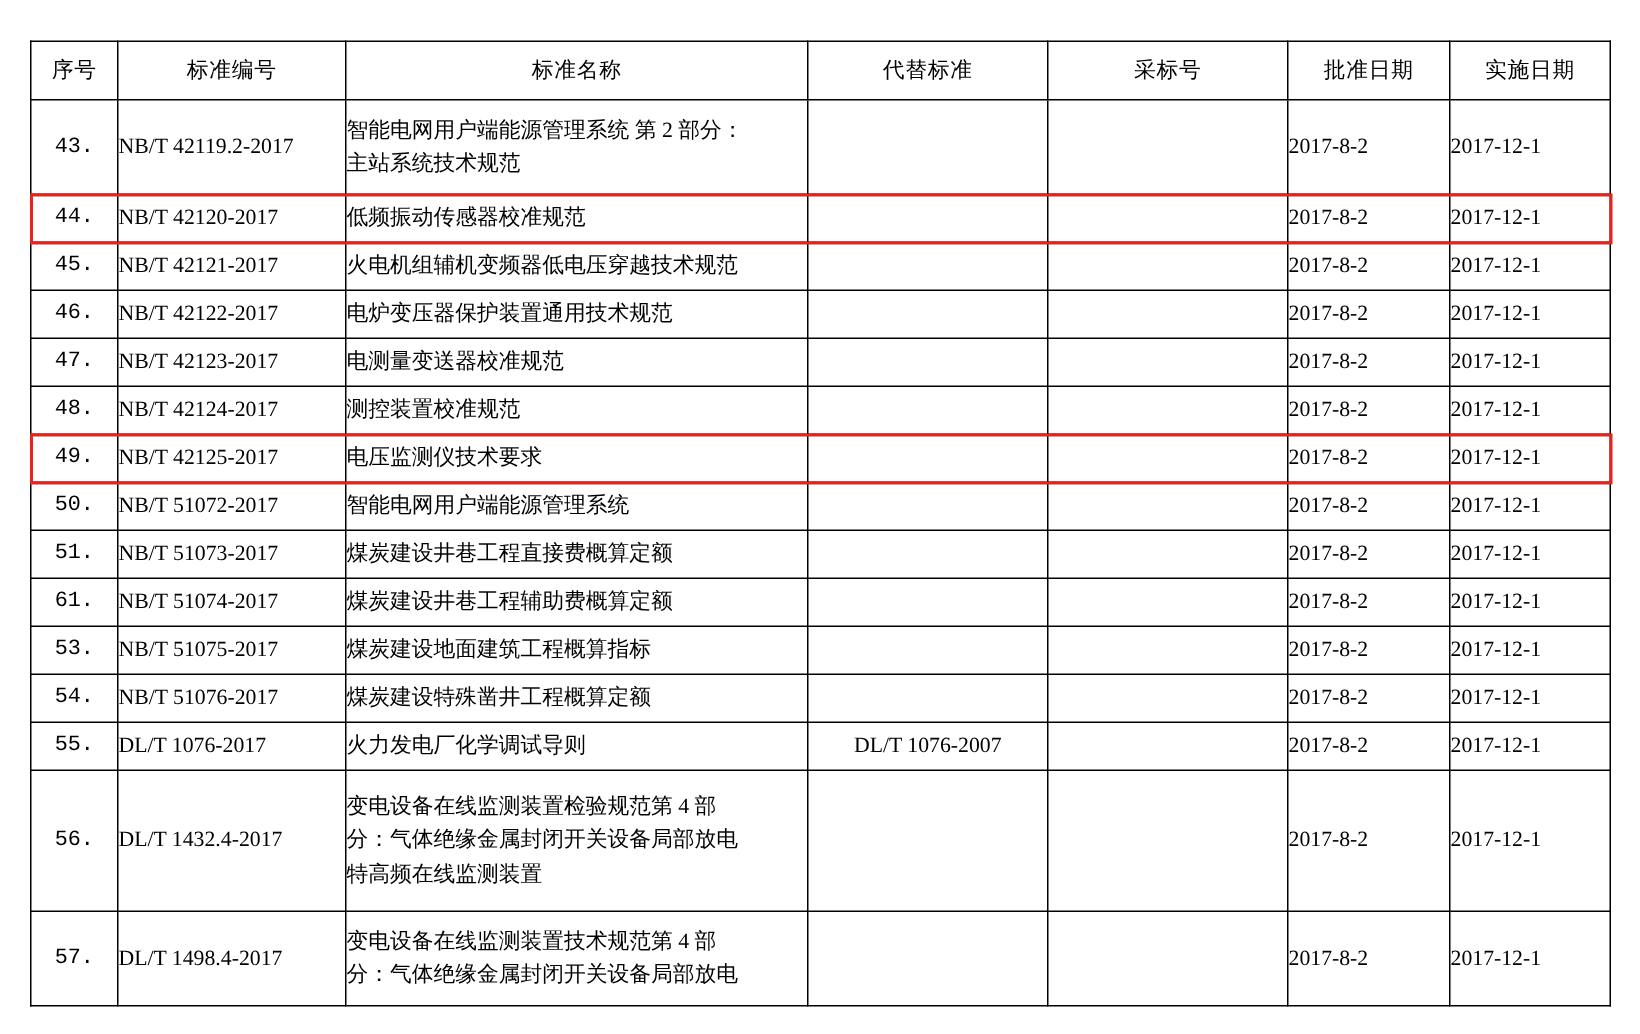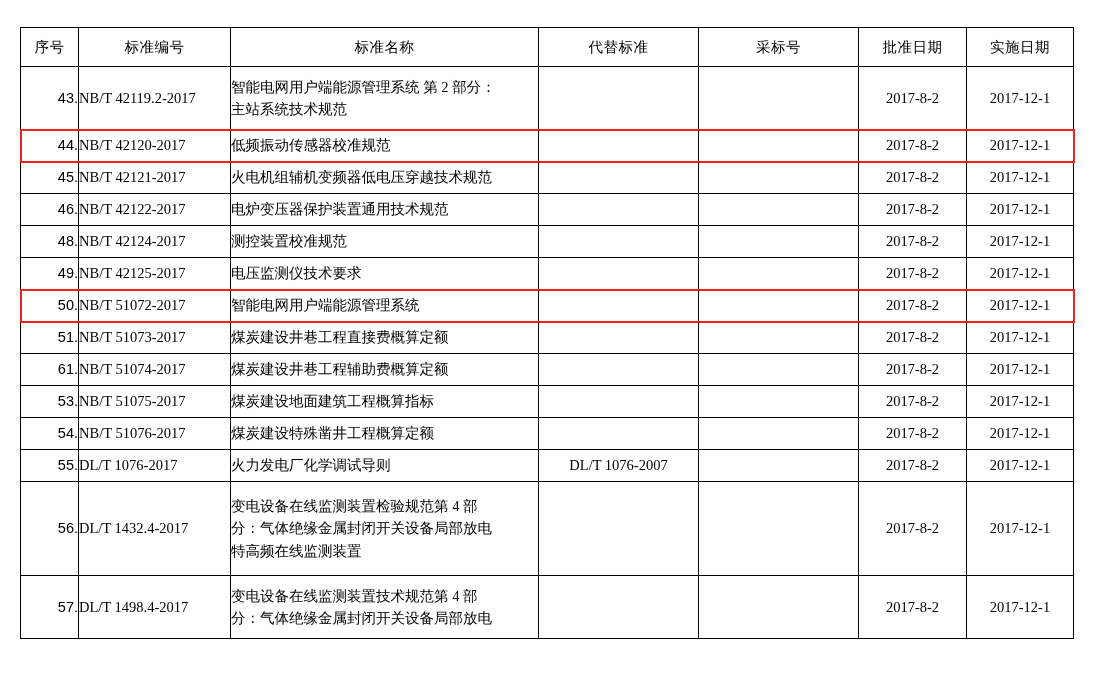--- a/index.html
+++ b/index.html
@@ -46,36 +46,36 @@
   
   col.c-idx     { width: 58px; }
   col.c-code    { width: 152px; }
   col.c-name    { width: 308px; }
   col.c-repl    { width: 160px; }
   col.c-adopt   { width: 160px; }
   col.c-appr    { width: 108px; }
   col.c-impl    { width: 107px; }
 
   td.idx {
-    text-align: right;
-    font-family: Liberation Sans, sans-serif;
+    text-align: center;
+    font-family: Liberation Mono, monospace;
   }
   td.code {
     text-align: left;
   }
   td.name {
     text-align: left;
     padding: 5px 8px 5px 7px;
     margin-left: 24px;
   }
   td.repl, td.adopt {
     text-align: center;
   }
   td.appr, td.impl {
-    text-align: center;
+    text-align: left;
     font-family: Liberation Serif, serif;
   }
   tr.row-1 td { height: 31px; }
   tr.row-2 td { height: 62px; }
   tr.row-3 td { height: 93px; }
 
   
   .hl-box {
     position: absolute;
     border: 2px solid #e8221c;
@@ -162,20 +162,33 @@
             <span class="name-lines">
               <span>电炉变压器保护装置通用技术规范</span>
             </span>
           </td>
           <td class="repl"></td>
           <td class="adopt"></td>
           <td class="appr">2017-8-2</td>
           <td class="impl">2017-12-1</td>
         </tr>
         <tr class="row-1">
+          <td class="idx">47.</td>
+          <td class="code">NB/T 42123-2017</td>
+          <td class="name">
+            <span class="name-lines">
+              <span>电测量变送器校准规范</span>
+            </span>
+          </td>
+          <td class="repl"></td>
+          <td class="adopt"></td>
+          <td class="appr">2017-8-2</td>
+          <td class="impl">2017-12-1</td>
+        </tr>
+        <tr class="row-1">
           <td class="idx">48.</td>
           <td class="code">NB/T 42124-2017</td>
           <td class="name">
             <span class="name-lines">
               <span>测控装置校准规范</span>
             </span>
           </td>
           <td class="repl"></td>
           <td class="adopt"></td>
           <td class="appr">2017-8-2</td>

